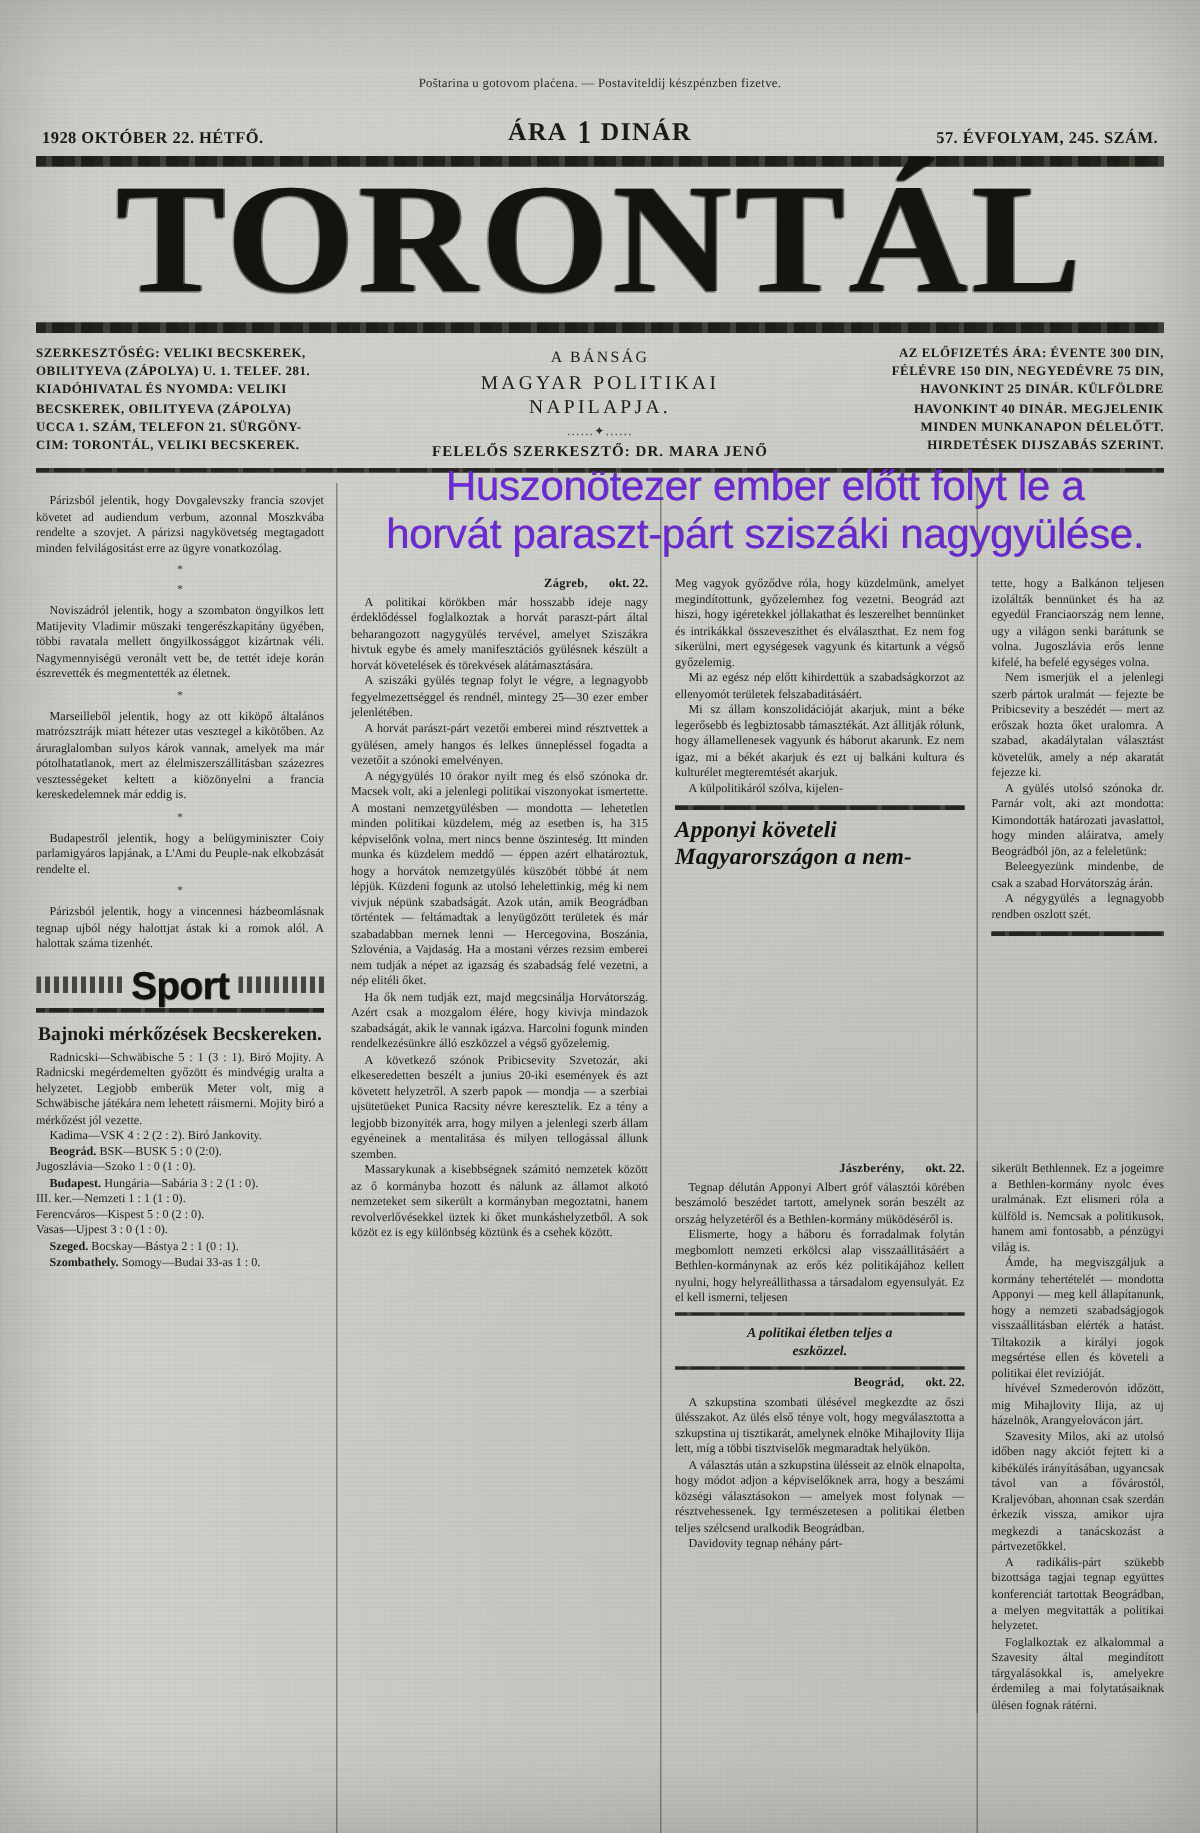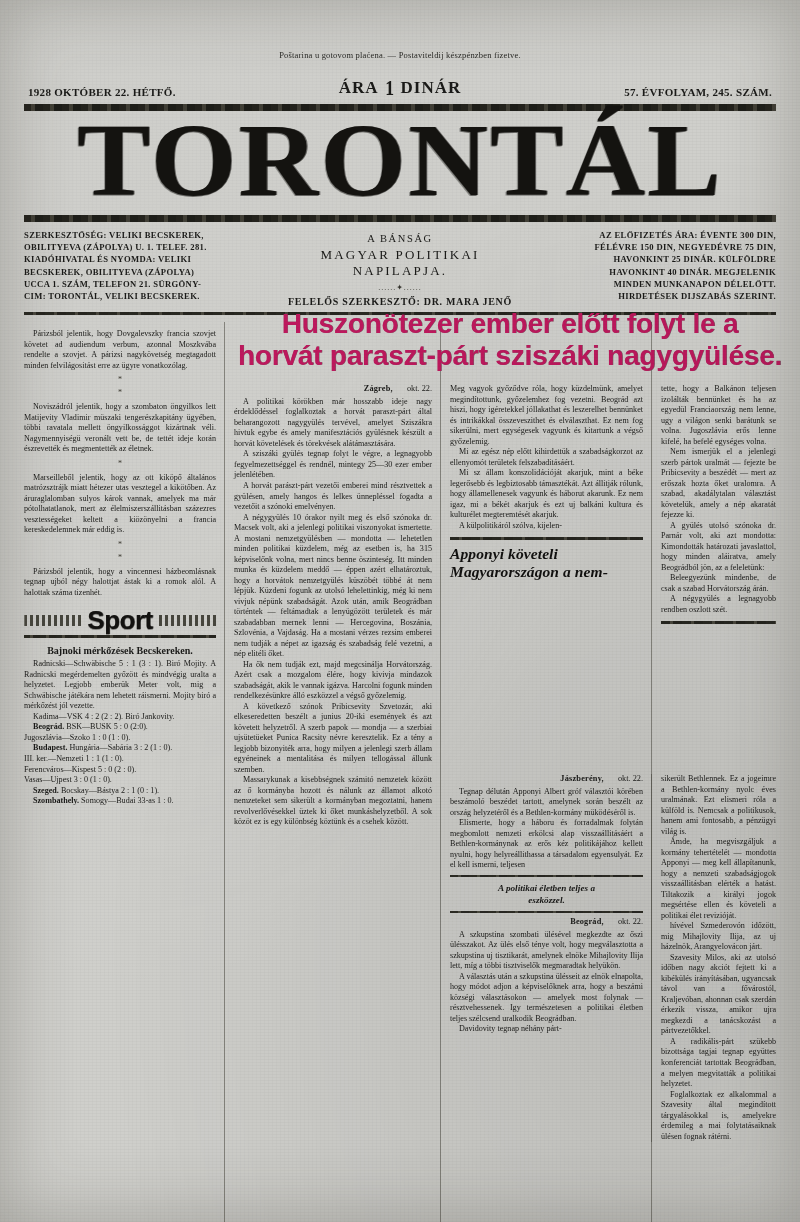--- a/index.html
+++ b/index.html
@@ -210,39 +210,39 @@
   }
   .gap { height: 7px; }
 
   .dateline {
     text-align: right;
     font-weight: bold;
     font-size: 8.3px;
     margin-bottom: 2px;
   }
   .dateline .town { letter-spacing: .2px; }
-  .dateline .dt { font-weight: normal; padding-left: 12px; }
+  .dateline .dt { font-weight: bold; padding-left: 12px; }
 
   b, strong { font-weight: bold; }
 
   
   .headwrap {
     position: absolute;
     left: 216px;
     top: 300px;
     width: 568px;
     z-index: 5;
   }
   .headline {
     font-size: 28px;
     line-height: 1.14;
     letter-spacing: -.2px;
     text-align: center;
-    font-weight: bold;
-    color: #be185d;
+    font-weight: normal;
+    color: #6d28d9;
     font-family: "Liberation Sans", sans-serif;
     text-shadow: .4px 0 0 rgba(16,15,12,.5);
   }
   .headline .l1 { display:block; }
   .headline .l2 { display:block; }
 
   
   .bandrule {
     height: 3px;
     margin: 6px 0 5px 0;
@@ -301,21 +301,21 @@
   .sportlogo .flank.l { transform: scaleX(-1); }
   .sport-underline {
     height: 3px;
     margin-top: 2px;
     background: repeating-linear-gradient(90deg,#17160f 0 6px,#3b392e 6px 9px,#13120c 9px 16px), #1c1b14;
     opacity: .9;
   }
   .sport-head {
     text-align: center;
     font-weight: bold;
-    font-size: 10px;
+    font-size: 13px;
     margin: 6px 0 2px 0;
   }
   .scores p { text-indent: 0; margin: 0; }
   .scores p.ind { text-indent: 9px; }
 </style>
 </head>
 <body>
 
 <div class="page">
   <div class="sheet">
@@ -376,20 +376,21 @@
 
       <div class="col c1">
         <div class="gap"></div>
         <p>Párizsból jelentik, hogy Dovgalevszky francia szovjet követet ad audiendum verbum, azonnal Moszkvába rendelte a szovjet. A párizsi nagykövetség megtagadott minden felvilágositást erre az ügyre vonatkozólag.</p>
         <div class="sep-dot">*</div>
         <div class="sep-dot">*</div>
         <p>Noviszádról jelentik, hogy a szombaton öngyilkos lett Matijevity Vladimir müszaki tengerészkapitány ügyében, többi ravatala mellett öngyilkossággot kizártnak véli. Nagymennyiségü veronált vett be, de tettét ideje korán észrevették és megmentették az életnek.</p>
         <div class="sep-dot">*</div>
         <p>Marseilleből jelentik, hogy az ott kiköpő általános matrózsztrájk miatt hétezer utas vesztegel a kikötőben. Az áruraglalomban sulyos károk vannak, amelyek ma már pótolhatatlanok, mert az élelmiszerszállitásban százezres vesztességeket keltett a kiözönyelni a francia kereskedelemnek már eddig is.</p>
         <div class="sep-dot">*</div>
+        <p>Budapestről jelentik, hogy a belügyminiszter Coiy parlamigyáros lapjának, a L'Ami du Peuple-nak elkobzását rendelte el.</p>
         <div class="sep-dot">*</div>
         <p>Párizsból jelentik, hogy a vincennesi házbeomlásnak tegnap ujból négy halottjat ástak ki a romok alól. A halottak száma tizenhét.</p>
 
         <div class="sportbox">
           <div class="sportlogo">
             <span class="flank l"></span>
             <span class="word">Sport</span>
             <span class="flank"></span>
           </div>
           <div class="sport-underline"></div>

